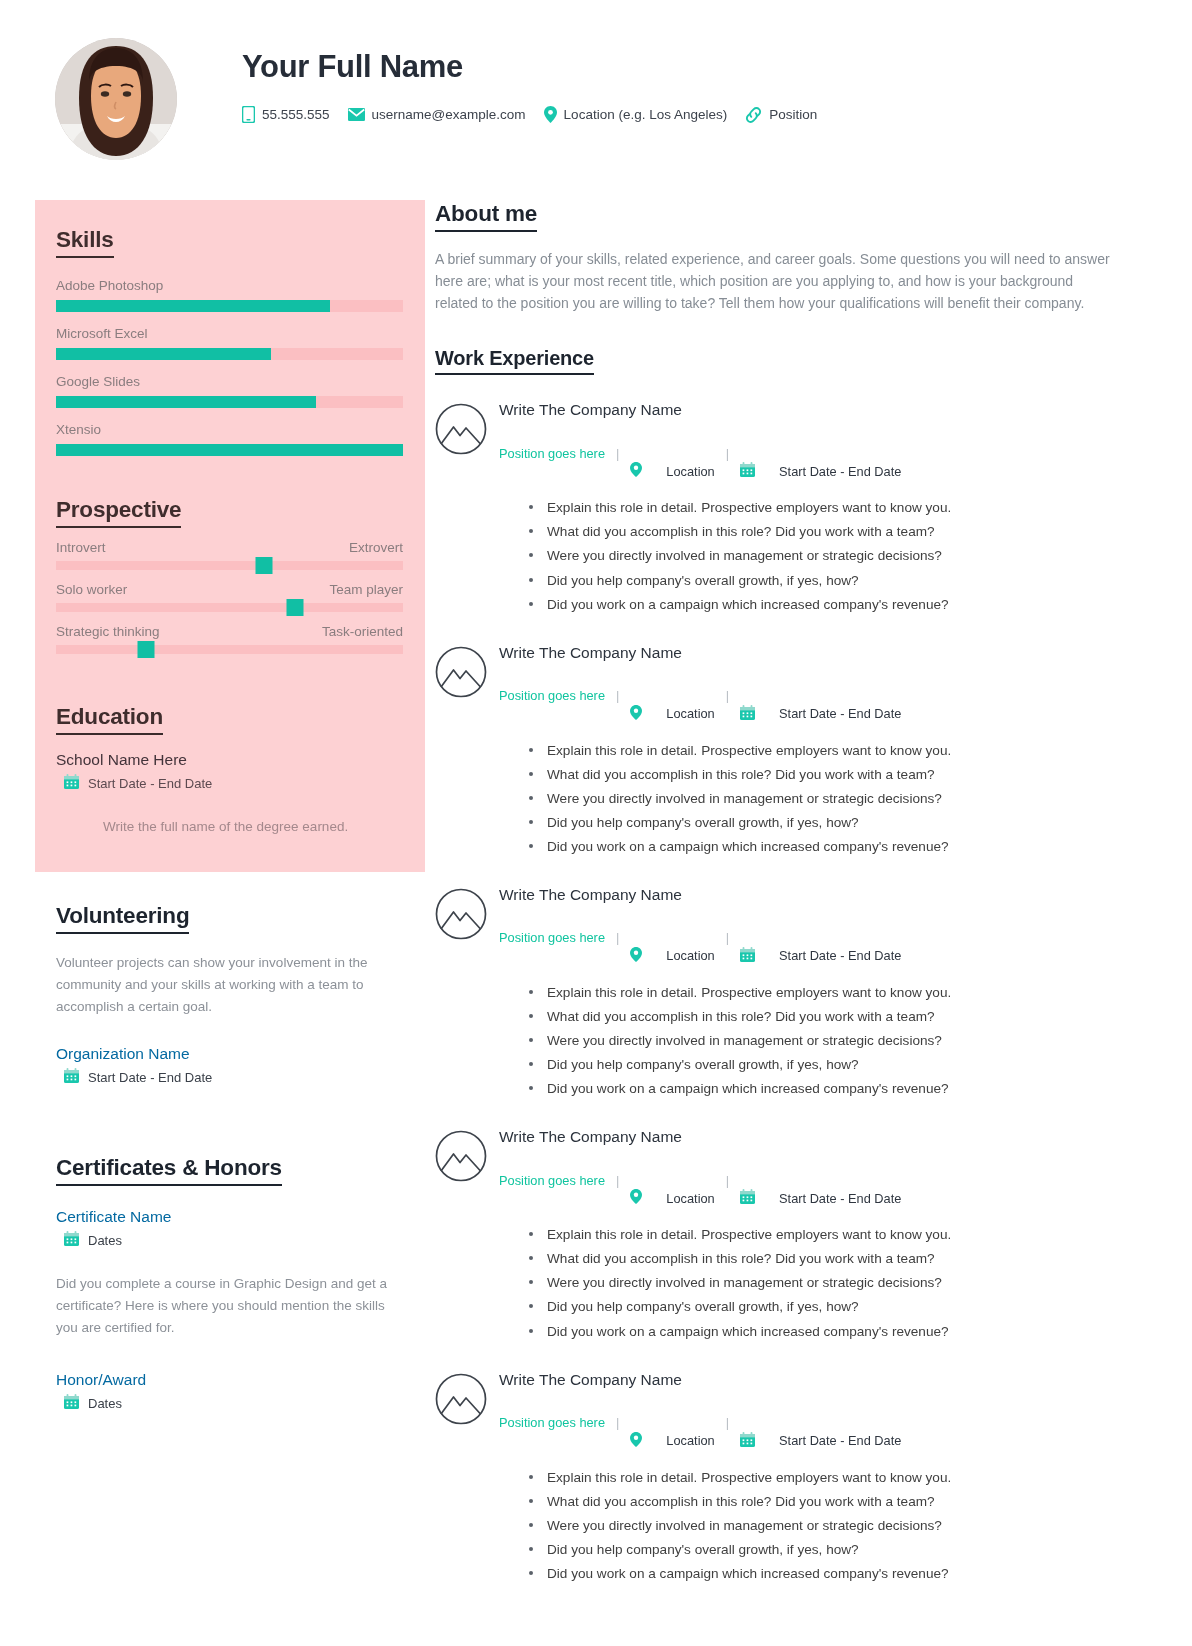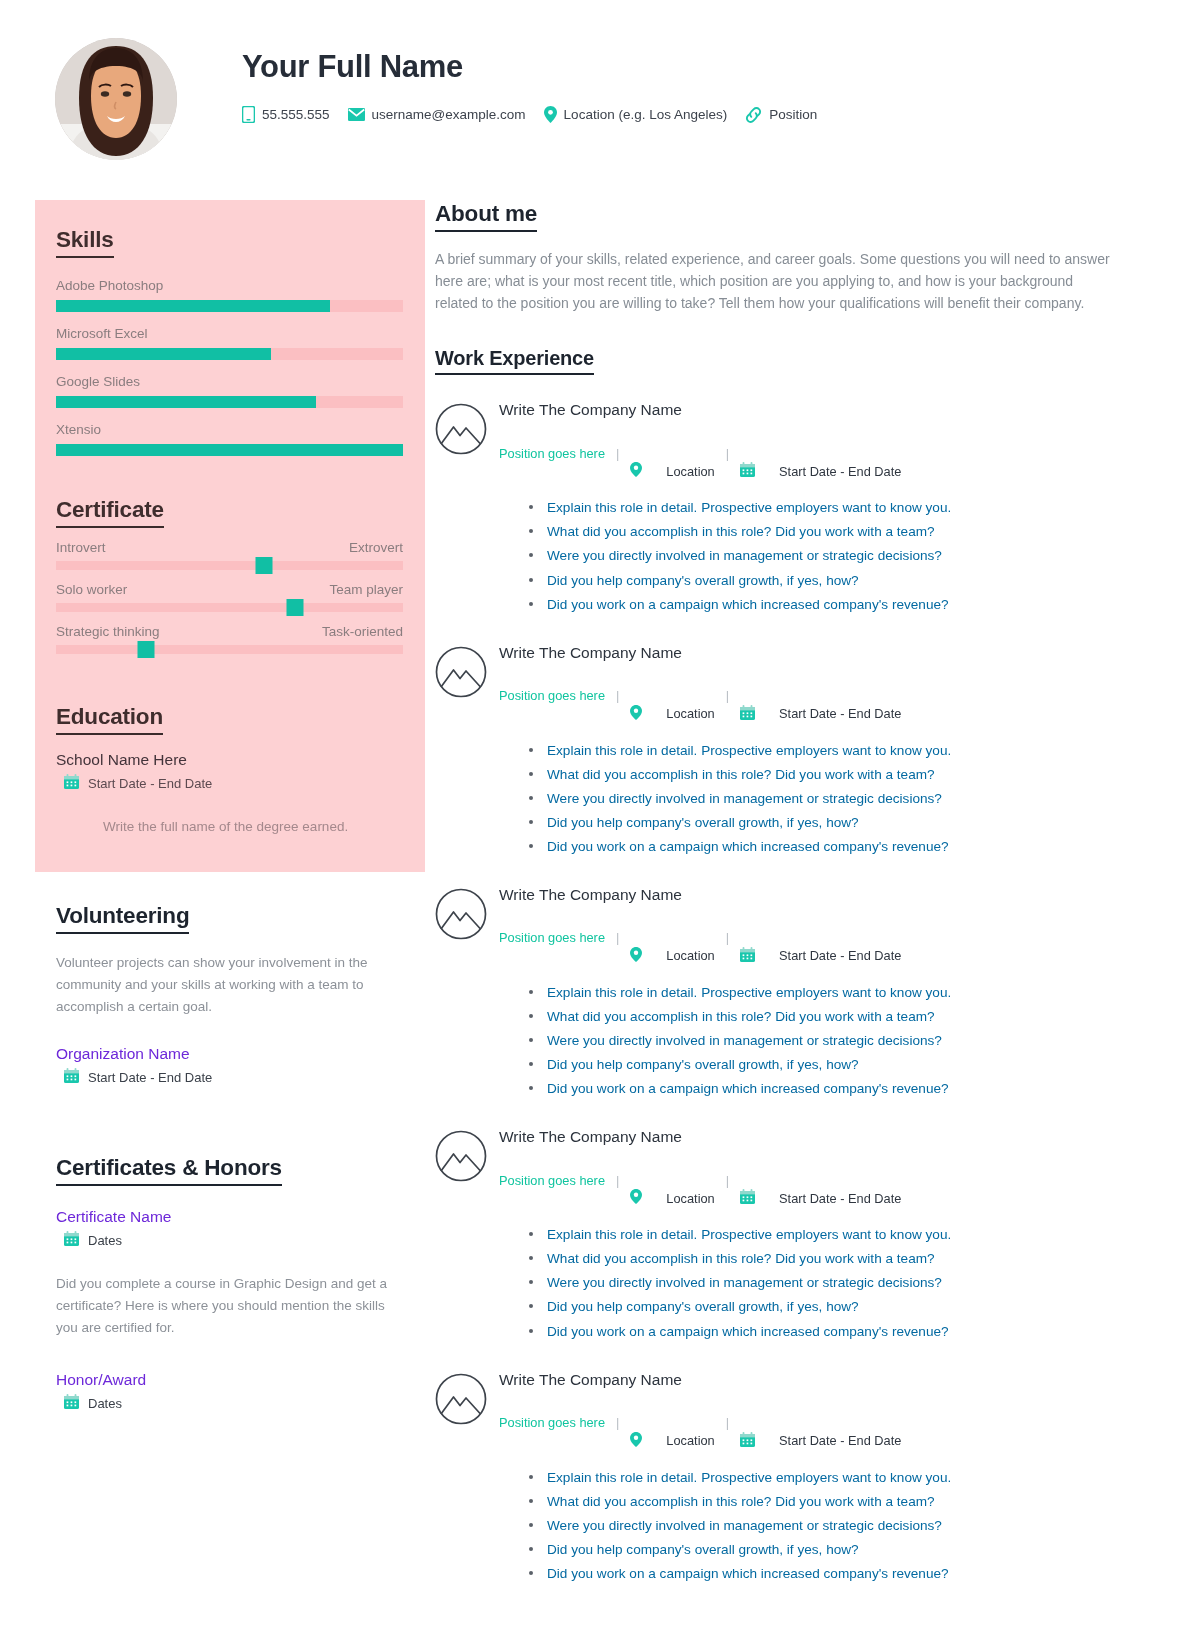--- a/index.html
+++ b/index.html
@@ -124,21 +124,21 @@
     position: absolute;
     top: -4px;
     width: 17px; height: 17px;
     background: #11bfa4;
     transform: translateX(-50%);
   }
 
   
   .entry-title {
     font-size: 15.5px;
-    color: #6d28d9;
+    color: #0369a1;
     margin-bottom: 5px;
     font-weight: normal;
   }
   .pink-panel .entry-title { color: #43333a; }
 
   .date-row {
     display: flex;
     align-items: center;
     gap: 9px;
     font-size: 13px;
@@ -188,21 +188,21 @@
 
   .job-bullets {
     list-style: none;
     margin-top: 17px;
     padding-left: 30px;
   }
   .job-bullets li {
     position: relative;
     font-size: 13.6px;
     line-height: 1.55;
-    color: #0369a1;
+    color: #404040;
     padding-left: 18px;
     margin-bottom: 3px;
   }
   .job-bullets li::before {
     content: "";
     position: absolute;
     left: 0; top: 8px;
     width: 4px; height: 4px;
     background: #5b6169;
     border-radius: 50%;
@@ -326,21 +326,21 @@
           <div class="skill">
             <div class="skill-name">Xtensio</div>
             <div class="bar-track">
               <div class="bar-fill" style="width: 100%;"></div>
             </div>
           </div>
 
           <div class="spacer-40"></div>
 
           
-          <h2 class="sec">Certificate</h2>
+          <h2 class="sec">Prospective</h2>
 
           <div class="pers-block">
             <div class="pers-labels">
               <span>Introvert</span>
               <span>Extrovert</span>
             </div>
             <div class="pers-track">
               <div class="pers-knob" style="left: 60%;"></div>
             </div>
           </div>

